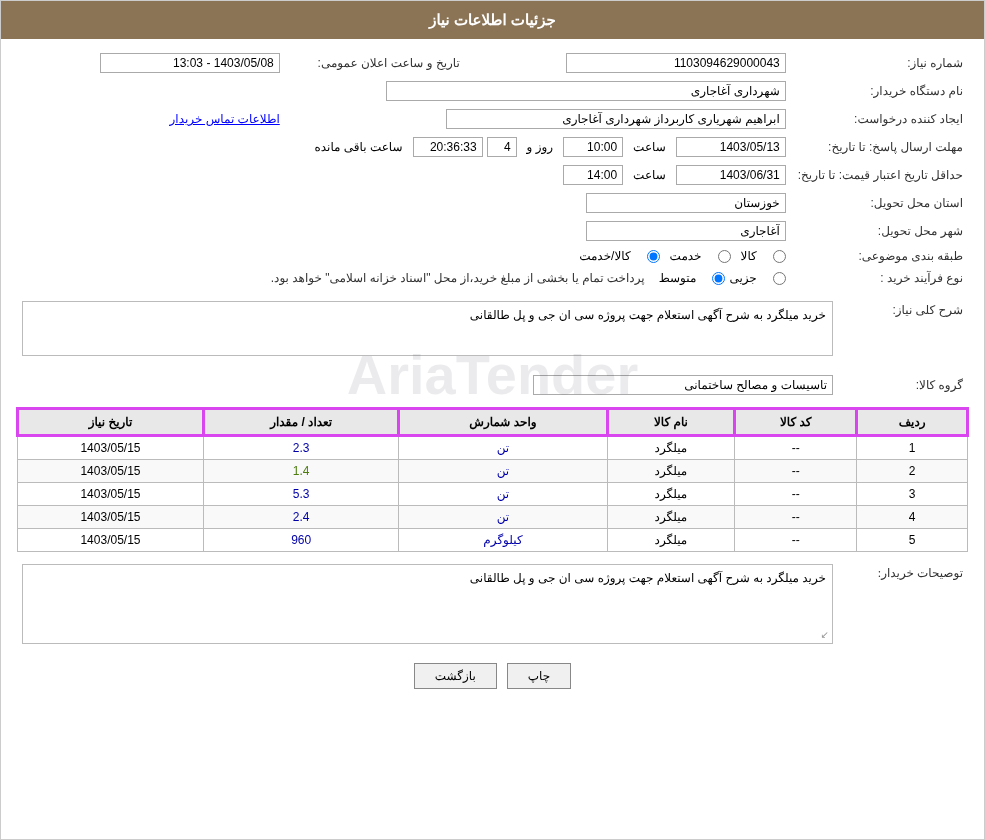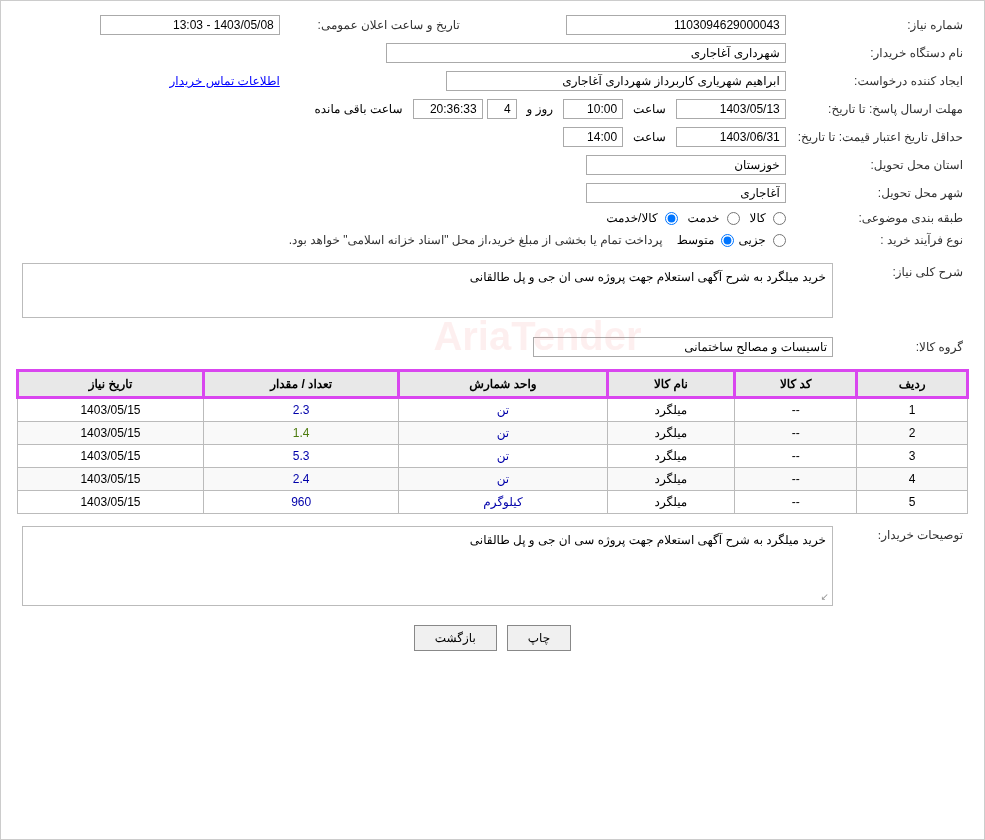--- a/index.html
+++ b/index.html
@@ -71,36 +71,35 @@
     .watermark-area {
       position: relative;
       overflow: hidden;
     }
     .watermark {
       position: absolute;
       left: 50%;
       top: 50%;
       transform: translate(-50%, -50%);
       opacity: 0.08;
-      font-size: 40px;
+      font-size: 56px;
       font-weight: bold;
-      color: #ef4444;
+      color: #0f172a;
       pointer-events: none;
       white-space: nowrap;
-      margin-left: 45px;
     }
     .radio-group {
       display: flex;
       align-items: center;
       gap: 10px;
     }
     .radio-item {
       display: flex;
       align-items: center;
-      gap: 7px;
+      gap: 16px;
     }
     .data-table {
       width: 100%;
       border-collapse: collapse;
       margin: 8px 0;
       font-size: 12px;
     }
     .data-table th {
       background: #e8e8e8;
       border: 3px solid #d946ef;
@@ -144,20 +143,23 @@
     .inline-label {
       margin-left: 6px;
       margin-right: 6px;
     }
   </style>
 </head>
 <body>
 
 <div class="page-wrapper">
 
+  <div class="header-bar">
+    <span>جزئیات اطلاعات نیاز</span>
+  </div>
 
   <div class="main-content watermark-area">
     <div class="watermark">AriaTender</div>
 
     <table class="info-table">
 
       <tbody>
           <tr>
         <td class="label-cell" style="width:130px;">
           <span>شماره نیاز:</span>

